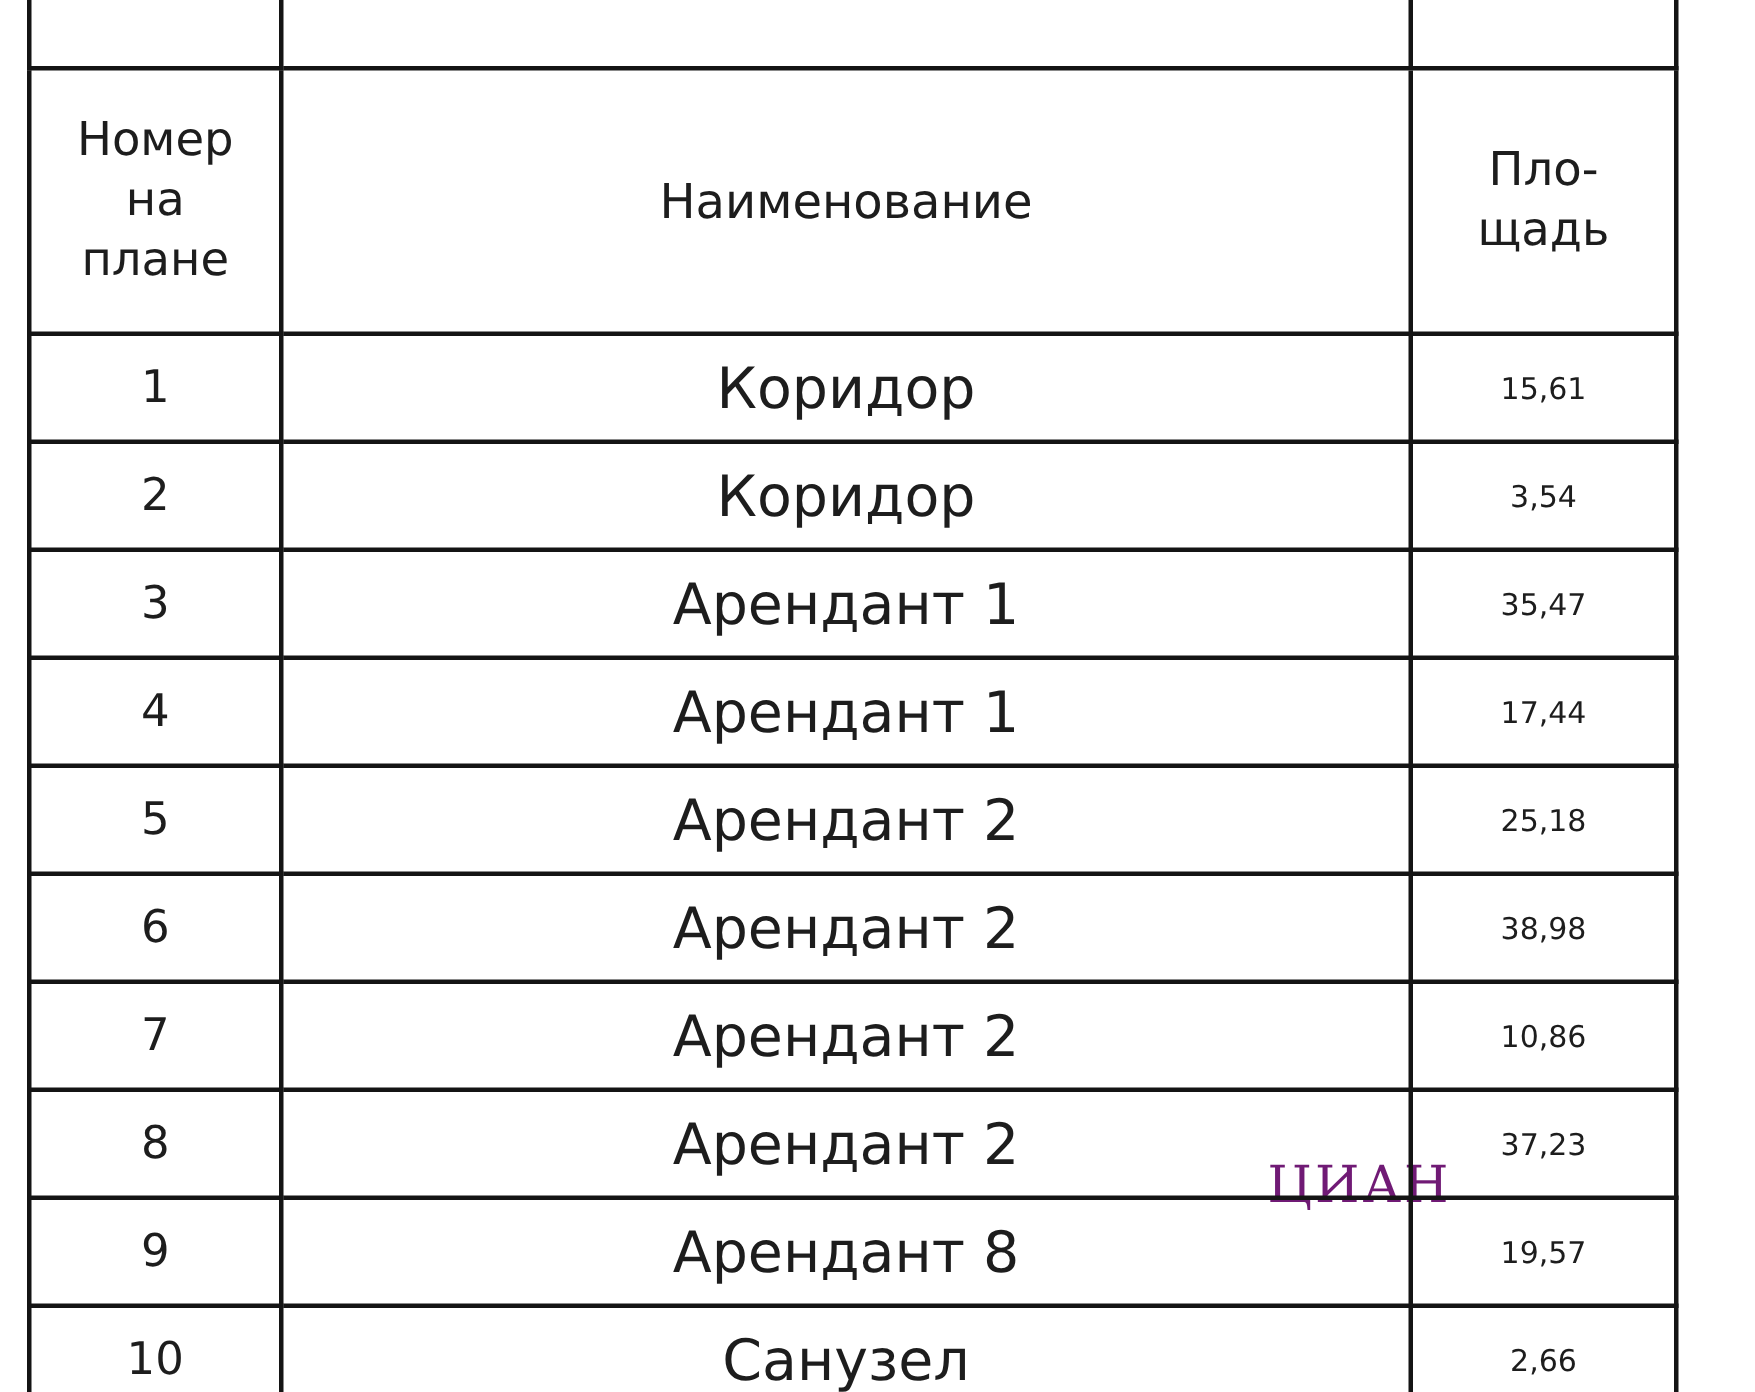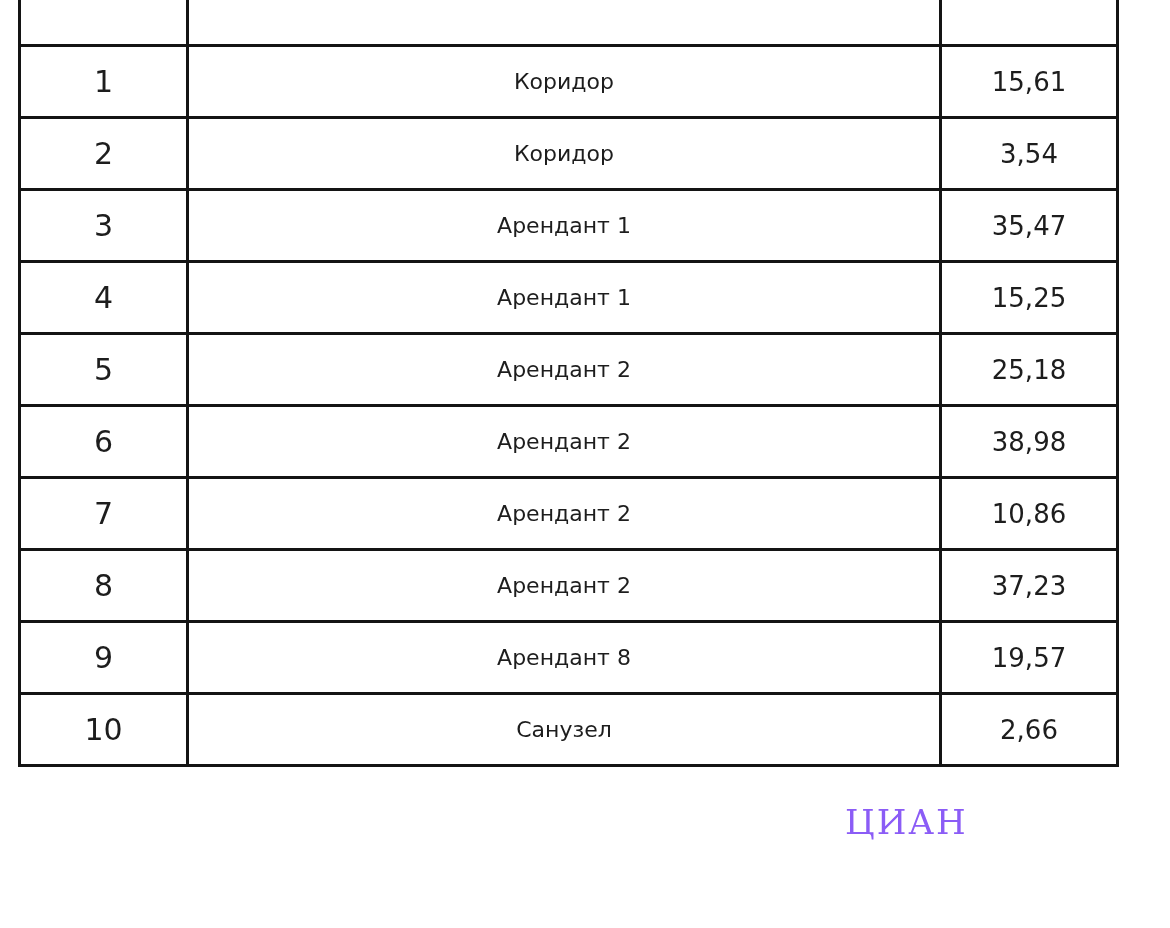--- a/index.html
+++ b/index.html
@@ -22,25 +22,24 @@
     background: #ffffff;
   }
 
   
   .watermark {
     position: absolute;
     left: 845px;
     top: 770px;
     font-size: 34px;
     letter-spacing: 2px;
-    color: #8b5cf6;
+    color: #701a75;
     font-family: "DejaVu Serif", serif;
     user-select: none;
     pointer-events: none;
-    margin-top: 32px;
   }
 
   .table-wrap {
     position: absolute;
     left: 18px;
     top: 0px;
     width: 1098px;
   }
 
   table.plan-table {
@@ -83,22 +82,22 @@
   }
   tr.header-row td.name-cell {
     font-size: 32px;
   }
 
   tr.data-row td {
     height: 69px;
     font-size: 30px;
   }
   tr.data-row td.num-cell { font-size: 30px; }
-  tr.data-row td.name-cell { font-size: 22px; }
-  tr.data-row td.area-cell { font-size: 26px; }
+  tr.data-row td.name-cell { font-size: 38px; }
+  tr.data-row td.area-cell { font-size: 20px; }
 
   .hdr-lines span { display: block; }
 </style>
 </head>
 <body>
 
 <div class="sheet">
 
   <div class="watermark">ЦИАН</div>
 
@@ -110,40 +109,52 @@
         <col class="c-area">
       </colgroup>
       <tbody>
 
         <tr class="stub-row">
           <td></td>
           <td class="inner"></td>
           <td></td>
         </tr>
 
+        <tr class="header-row">
+          <td class="num-cell hdr-lines">
+            <span>Номер</span>
+            <span>на</span>
+            <span>плане</span>
+          </td>
+          <td class="name-cell">Наименование</td>
+          <td class="area-cell hdr-lines">
+            <span>Пло-</span>
+            <span>щадь</span>
+          </td>
+        </tr>
 
         <tr class="data-row">
           <td class="num-cell">1</td>
           <td class="name-cell">Коридор</td>
           <td class="area-cell">15,61</td>
         </tr>
         <tr class="data-row">
           <td class="num-cell">2</td>
           <td class="name-cell">Коридор</td>
           <td class="area-cell">3,54</td>
         </tr>
         <tr class="data-row">
           <td class="num-cell">3</td>
           <td class="name-cell">Арендант 1</td>
           <td class="area-cell">35,47</td>
         </tr>
         <tr class="data-row">
           <td class="num-cell">4</td>
           <td class="name-cell">Арендант 1</td>
-          <td class="area-cell">15,25</td>
+          <td class="area-cell">17,44</td>
         </tr>
         <tr class="data-row">
           <td class="num-cell">5</td>
           <td class="name-cell">Арендант 2</td>
           <td class="area-cell">25,18</td>
         </tr>
         <tr class="data-row">
           <td class="num-cell">6</td>
           <td class="name-cell">Арендант 2</td>
           <td class="area-cell">38,98</td>

